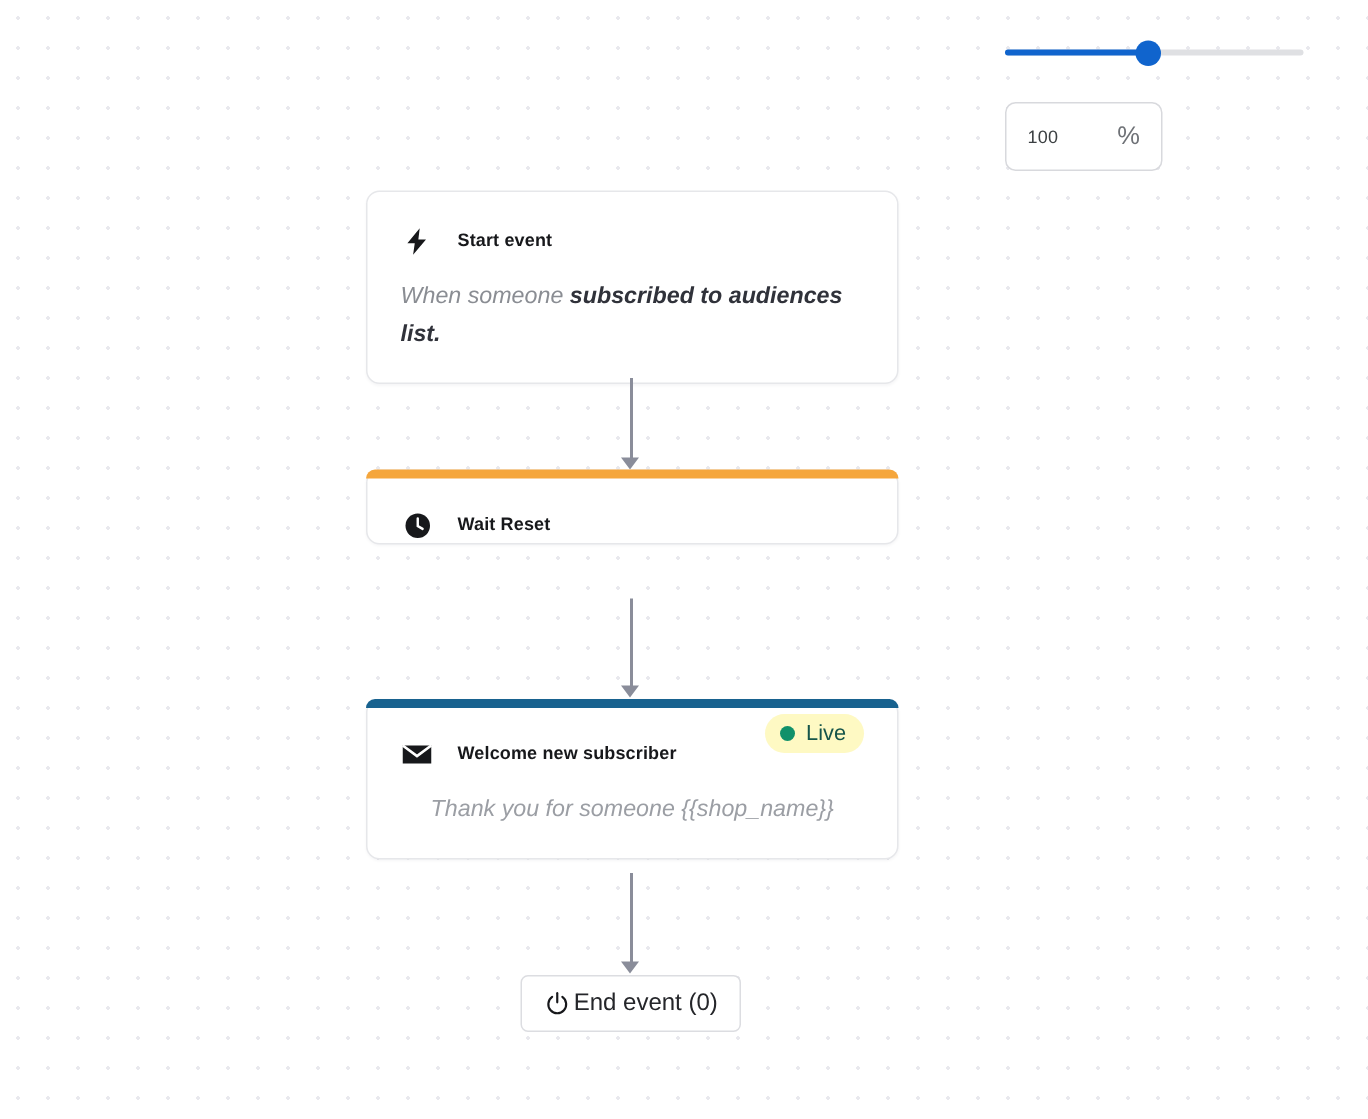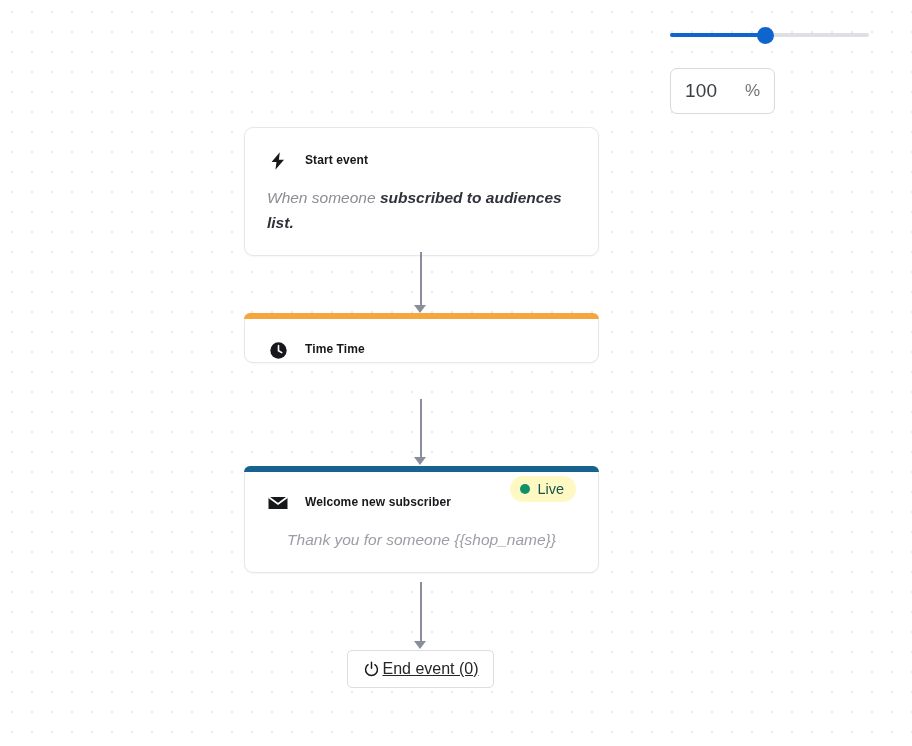--- a/index.html
+++ b/index.html
@@ -70,21 +70,21 @@
     border: 1px solid #d8d9dd;
     border-radius: 7px;
     background: #fff;
     display: flex;
     align-items: center;
     padding: 0 14px;
     cursor: text;
   }
   .zoom-value {
     flex: 1;
-    font-size: 19px;
+    font-size: 12px;
     color: #3c4043;
     letter-spacing: .2px;
   }
   .zoom-unit {
     font-size: 17px;
     color: #6f7277;
   }
 
   .reset-btn {
     width: 85px;
@@ -194,21 +194,20 @@
     background: #fff;
     border: 1px solid #dcdde1;
     border-radius: 5px;
     display: flex;
     align-items: center;
     justify-content: center;
     gap: 2px;
     font-size: 16px;
     color: #25262a;
     cursor: pointer;
-    text-decoration: underline;
   }
   #node-end .node-icon { margin-top: 0; width: 18px; height: 18px; }
 
   
   .connector {
     position: absolute;
     left: 413px;
     width: 15px;
     pointer-events: none;
   }
@@ -281,21 +280,21 @@
 
   <div class="node" id="node-wait">
     <div class="node-topbar" style="background: rgb(245, 166, 60);"></div>
     <div class="node-head">
       <span class="node-icon">
         <svg width="19" height="19" viewBox="0 0 20 20" aria-hidden="true">
           <circle cx="10" cy="10" r="8.6" fill="currentColor"></circle>
           <path d="M10 4.9v5.3l3.4 2" stroke="#ffffff" stroke-width="1.7" stroke-linecap="round" fill="none"></path>
         </svg>
       </span>
-      <span class="node-title">Time Time</span>
+      <span class="node-title">Wait Reset</span>
     </div>
   </div>
 
   <div class="connector" id="conn-2">
     <div class="line"></div>
       <div class="head"></div>
   </div>
 
   <div class="node" id="node-email">
     <div class="node-topbar" style="background: rgb(24, 98, 143);"></div>

